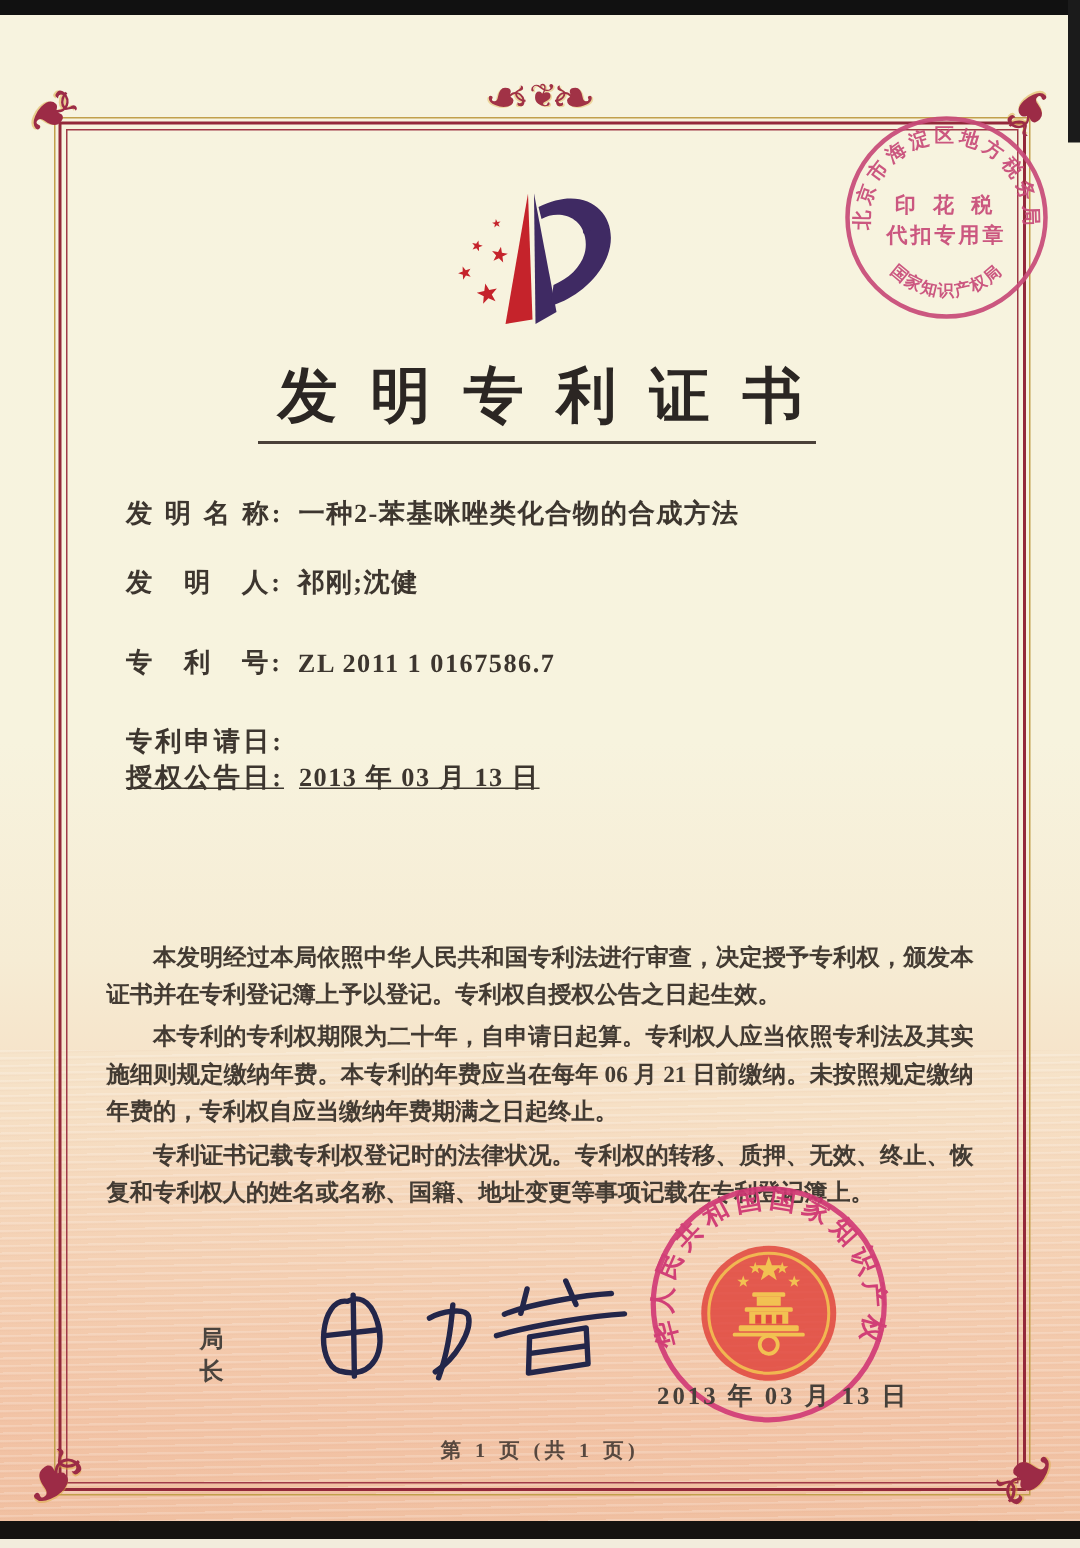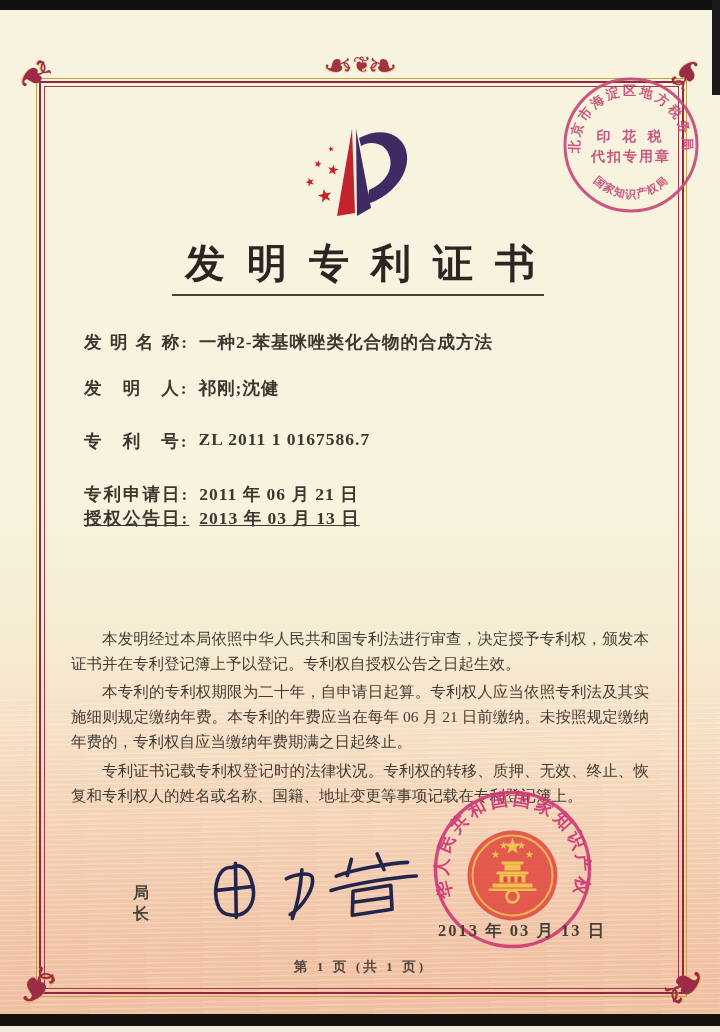--- a/index.html
+++ b/index.html
@@ -42,30 +42,30 @@
   .logo{position:absolute;left:285px;top:112px;}
 
   .tax-stamp{position:absolute;left:556px;top:70px;opacity:.92;}
   .tax-stamp text{font-family:"Liberation Serif","DejaVu Serif",serif;font-weight:bold;}
 
   .title{position:absolute;left:0;top:236px;width:720px;text-align:center;
     font-size:40px;font-weight:bold;letter-spacing:22px;text-indent:22px;color:#2b2623;}
   .title-underline{position:absolute;left:172px;top:294px;width:372px;height:2px;background:#4a4038;}
 
   .fields{position:absolute;left:84px;top:330px;width:560px;}
-  .field-row{display:flex;margin-bottom:0;align-items:flex-start;color:#3d362f;
+  .field-row{display:flex;margin-bottom:0;align-items:flex-end;color:#3d362f;
     font-size:17.5px;font-weight:bold;}
   .field-row .lbl{white-space:pre;letter-spacing:2px;}
   .field-row .val{margin-left:10px;letter-spacing:1px;}
   .fr1{margin-top:0;}
   .fr2{margin-top:22px;} .fr3{margin-top:29px;} .fr4{margin-top:29px;}
   .fr5{margin-top:28px;} .fr6{text-decoration:underline;}
 
   .paragraphs{position:absolute;left:71px;top:626px;width:578px;color:#433b33;
-    font-size:15.5px;line-height:1.62;text-align:justify;font-weight:normal;}
+    font-size:15.5px;line-height:1.62;text-align:justify;font-weight:bold;}
   .paragraphs p{margin:0 0 3px 0;text-indent:2em;}
 
   .sig-row{position:absolute;left:133px;top:855px;height:100px;}
   .sig-label{position:absolute;left:0;top:28px;font-size:16px;font-weight:bold;
     letter-spacing:8px;color:#4a443e;}
   .sig-svg{position:absolute;left:62px;top:-14px;}
 
   .office-seal{position:absolute;left:425px;top:782px;opacity:.93;}
   .office-seal text{font-family:"Liberation Serif","DejaVu Serif",serif;font-weight:bold;}
   .issue-date{position:absolute;left:438px;top:920px;font-size:16.5px;font-weight:bold;
@@ -139,21 +139,20 @@
     <div class="field-row fr2">
       <span class="lbl">发   明   人:</span>
       <span class="val">祁刚;沈健</span>
     </div>
     <div class="field-row fr3">
       <span class="lbl">专   利   号:</span>
       <span class="val">ZL 2011 1 0167586.7</span>
     </div>
     <div class="field-row fr4">
       <span class="lbl">专利申请日:</span>
-      <span class="val">2011 年 06 月 21 日</span>
     </div>
     <div class="field-row fr6">
       <span class="lbl">授权公告日:</span>
       <span class="val">2013 年 03 月 13 日</span>
     </div>
   </div>
 
   <div class="paragraphs">
     <p>本发明经过本局依照中华人民共和国专利法进行审查，决定授予专利权，颁发本证书并在专利登记簿上予以登记。专利权自授权公告之日起生效。</p>
     <p>本专利的专利权期限为二十年，自申请日起算。专利权人应当依照专利法及其实施细则规定缴纳年费。本专利的年费应当在每年 06 月 21 日前缴纳。未按照规定缴纳年费的，专利权自应当缴纳年费期满之日起终止。</p>

